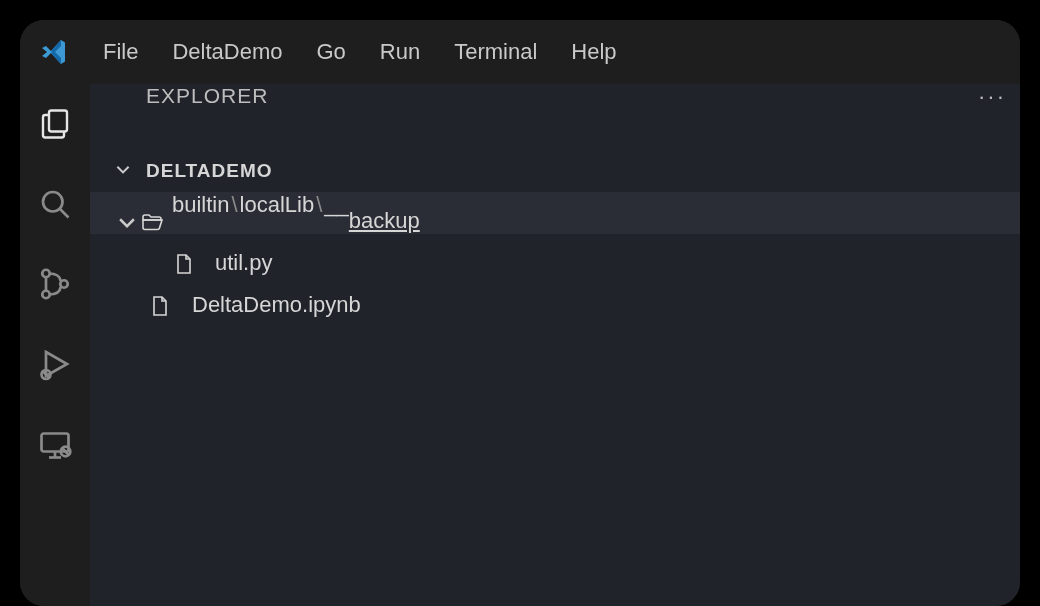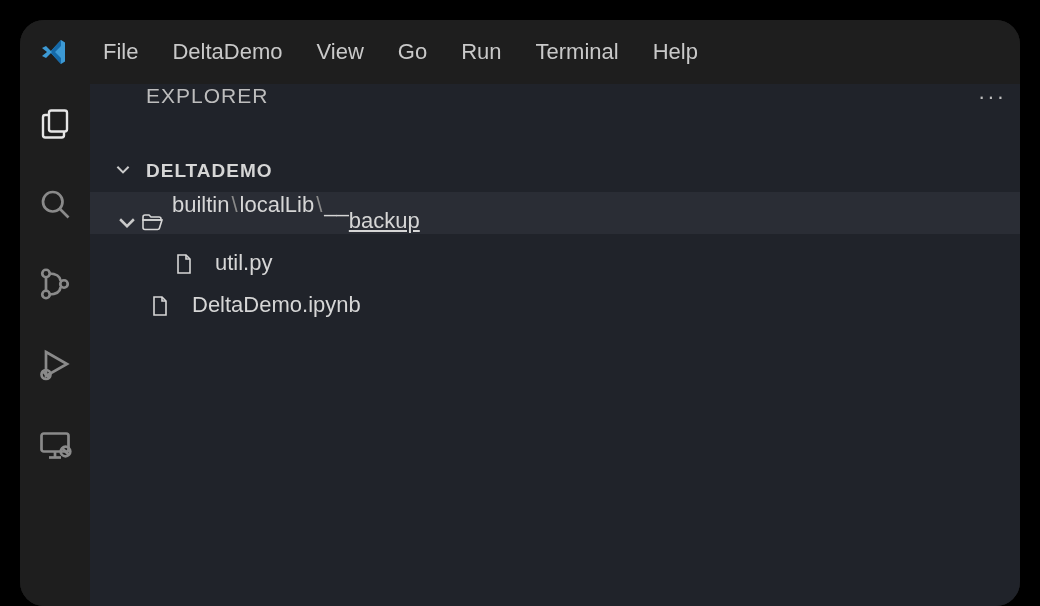--- a/index.html
+++ b/index.html
@@ -131,21 +131,20 @@
       <svg viewBox="0 0 32 32" width="32" height="32">
         <path d="M23 3 L28 6 L28 26 L23 29 L9 18 L4 21 L4 11 L9 14 Z" fill="none"></path>
         <path d="M23 4 L27 6.5 L27 25.5 L23 28 L12 16 Z" fill="#3c99d4"></path>
         <path d="M23 4 L12 16 L23 28 L23 22 L17 16 L23 10 Z" fill="#1569a8"></path>
         <path d="M4 12 L8 10 L14 16 L8 22 L4 20 L9 16 Z" fill="#3c99d4"></path>
       </svg>
     </span>
     <div class="menu-row">
       <span class="menu-item">File</span>
       <span class="menu-item">DeltaDemo</span>
-      <span class="menu-item">View</span>
       <span class="menu-item">Go</span>
       <span class="menu-item">Run</span>
       <span class="menu-item">Terminal</span>
       <span class="menu-item">Help</span>
     </div>
   </div>
 
   <div class="body-row">
 
     <div class="activitybar">

